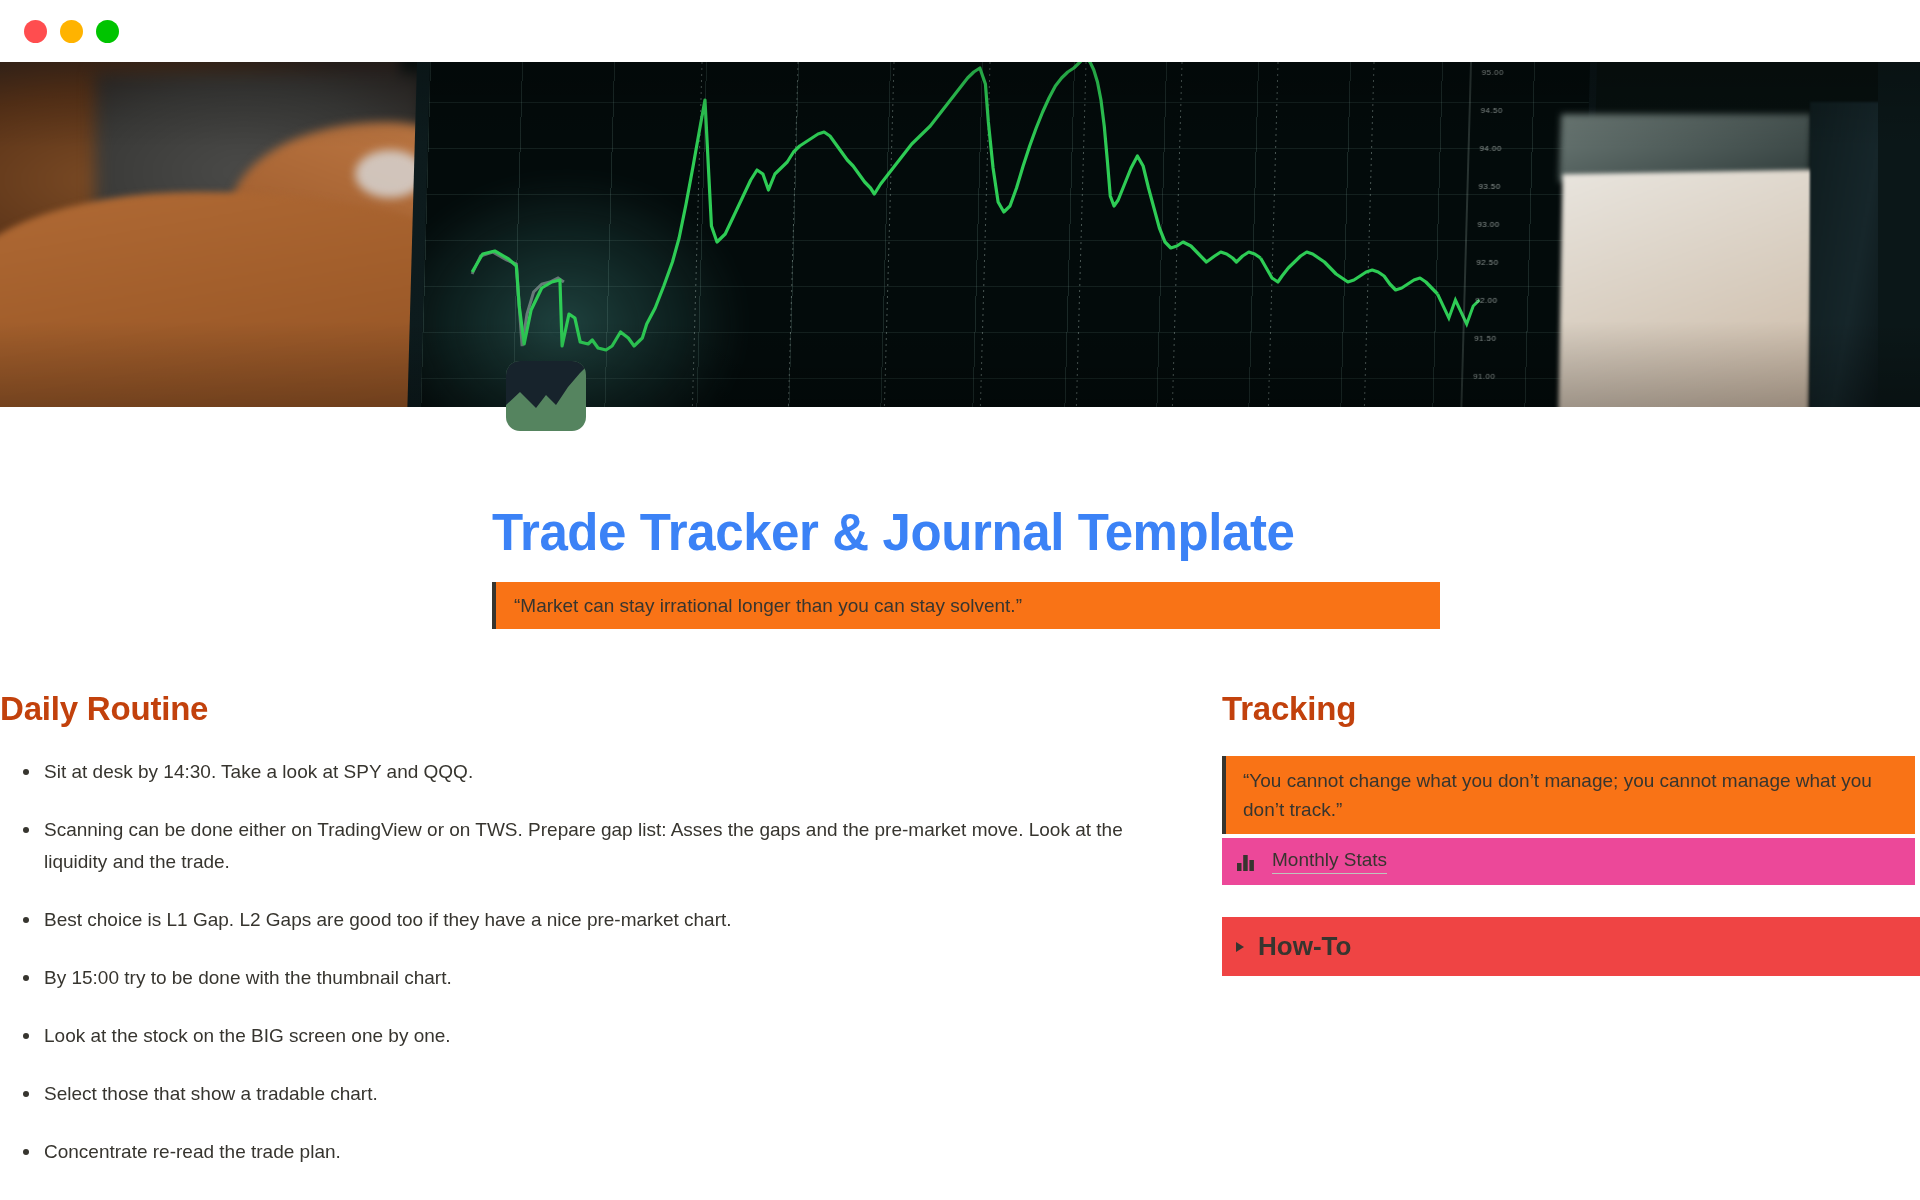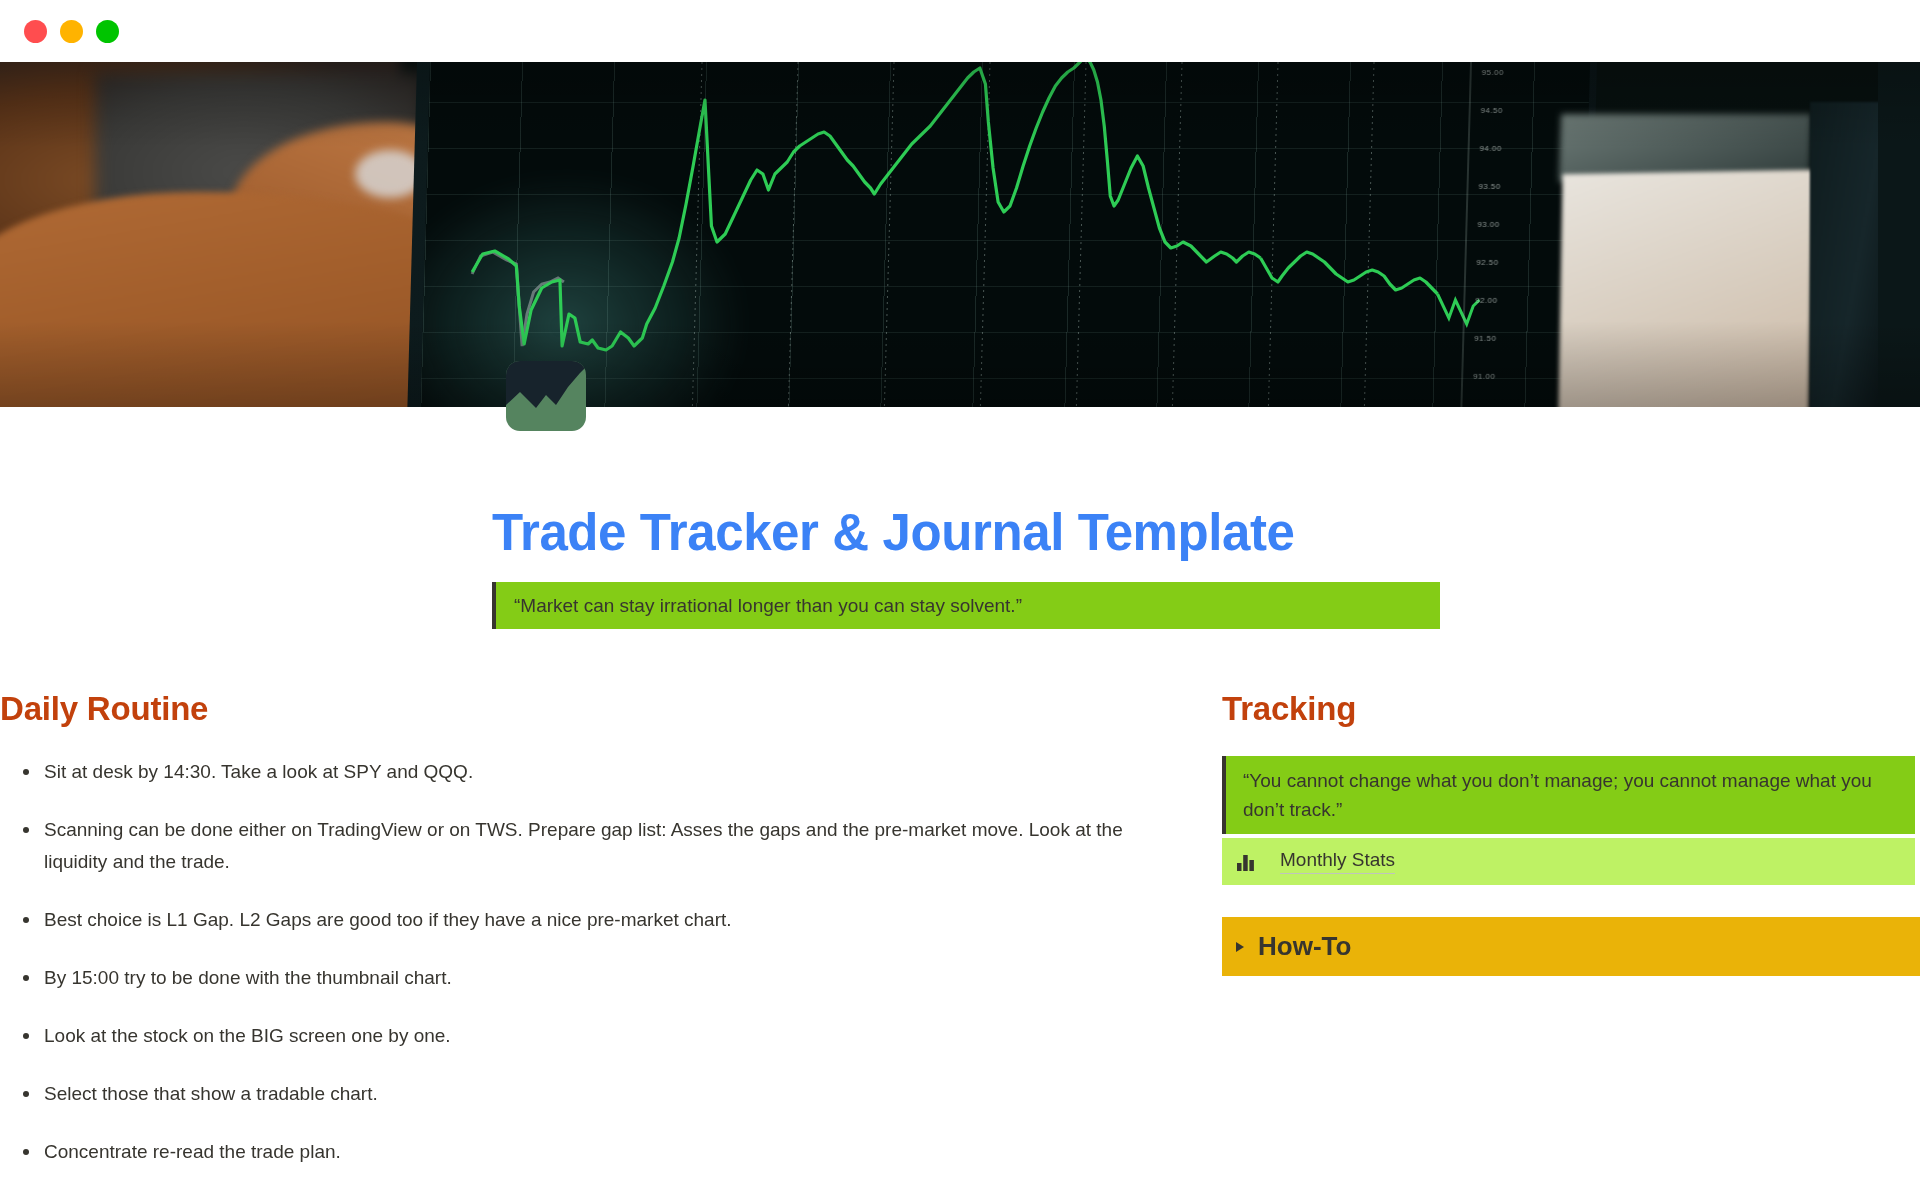--- a/index.html
+++ b/index.html
@@ -185,21 +185,21 @@
     position: absolute;
     left: 492px; top: 503px;
     font-size: 51px;
     font-weight: bold;
     color: #3b82f6;
     letter-spacing: -.4px;
     white-space: nowrap;
   }
 
   .quote-block {
-    background: #84cc16;
+    background: #f97316;
     border-left: 4px solid #37352f;
     padding: 10px 0 10px 18px;
     color: #37352f;
   }
   #hero-quote {
     position: absolute;
     left: 492px; top: 582px;
     width: 948px;
     font-size: 19px;
     line-height: 27px;
@@ -249,37 +249,37 @@
     margin-top: 28px;
     font-size: 19px;
     line-height: 29px;
     width: 693px;
     padding-left: 17px;
   }
 
   #monthly-stats-row {
     margin-top: 4px;
     width: 693px;
-    background: #bef264;
+    background: #ec4899;
     padding: 11px 0 11px 14px;
     display: flex;
     align-items: center;
-    gap: 24px;
+    gap: 16px;
   }
   #monthly-stats-label {
     font-size: 19px;
     color: #37352f;
     border-bottom: 1px solid #bfc4bd;
     padding-bottom: 2px;
   }
 
   #howto-toggle {
     margin-top: 32px;
     width: 698px;
-    background: #eab308;
+    background: #ef4444;
     padding: 14px 0 14px 14px;
     display: flex;
     align-items: center;
     gap: 14px;
   }
   #howto-arrow {
     width: 0; height: 0;
     border-left: 8px solid #37352f;
     border-top: 5.5px solid transparent;
     border-bottom: 5.5px solid transparent;

